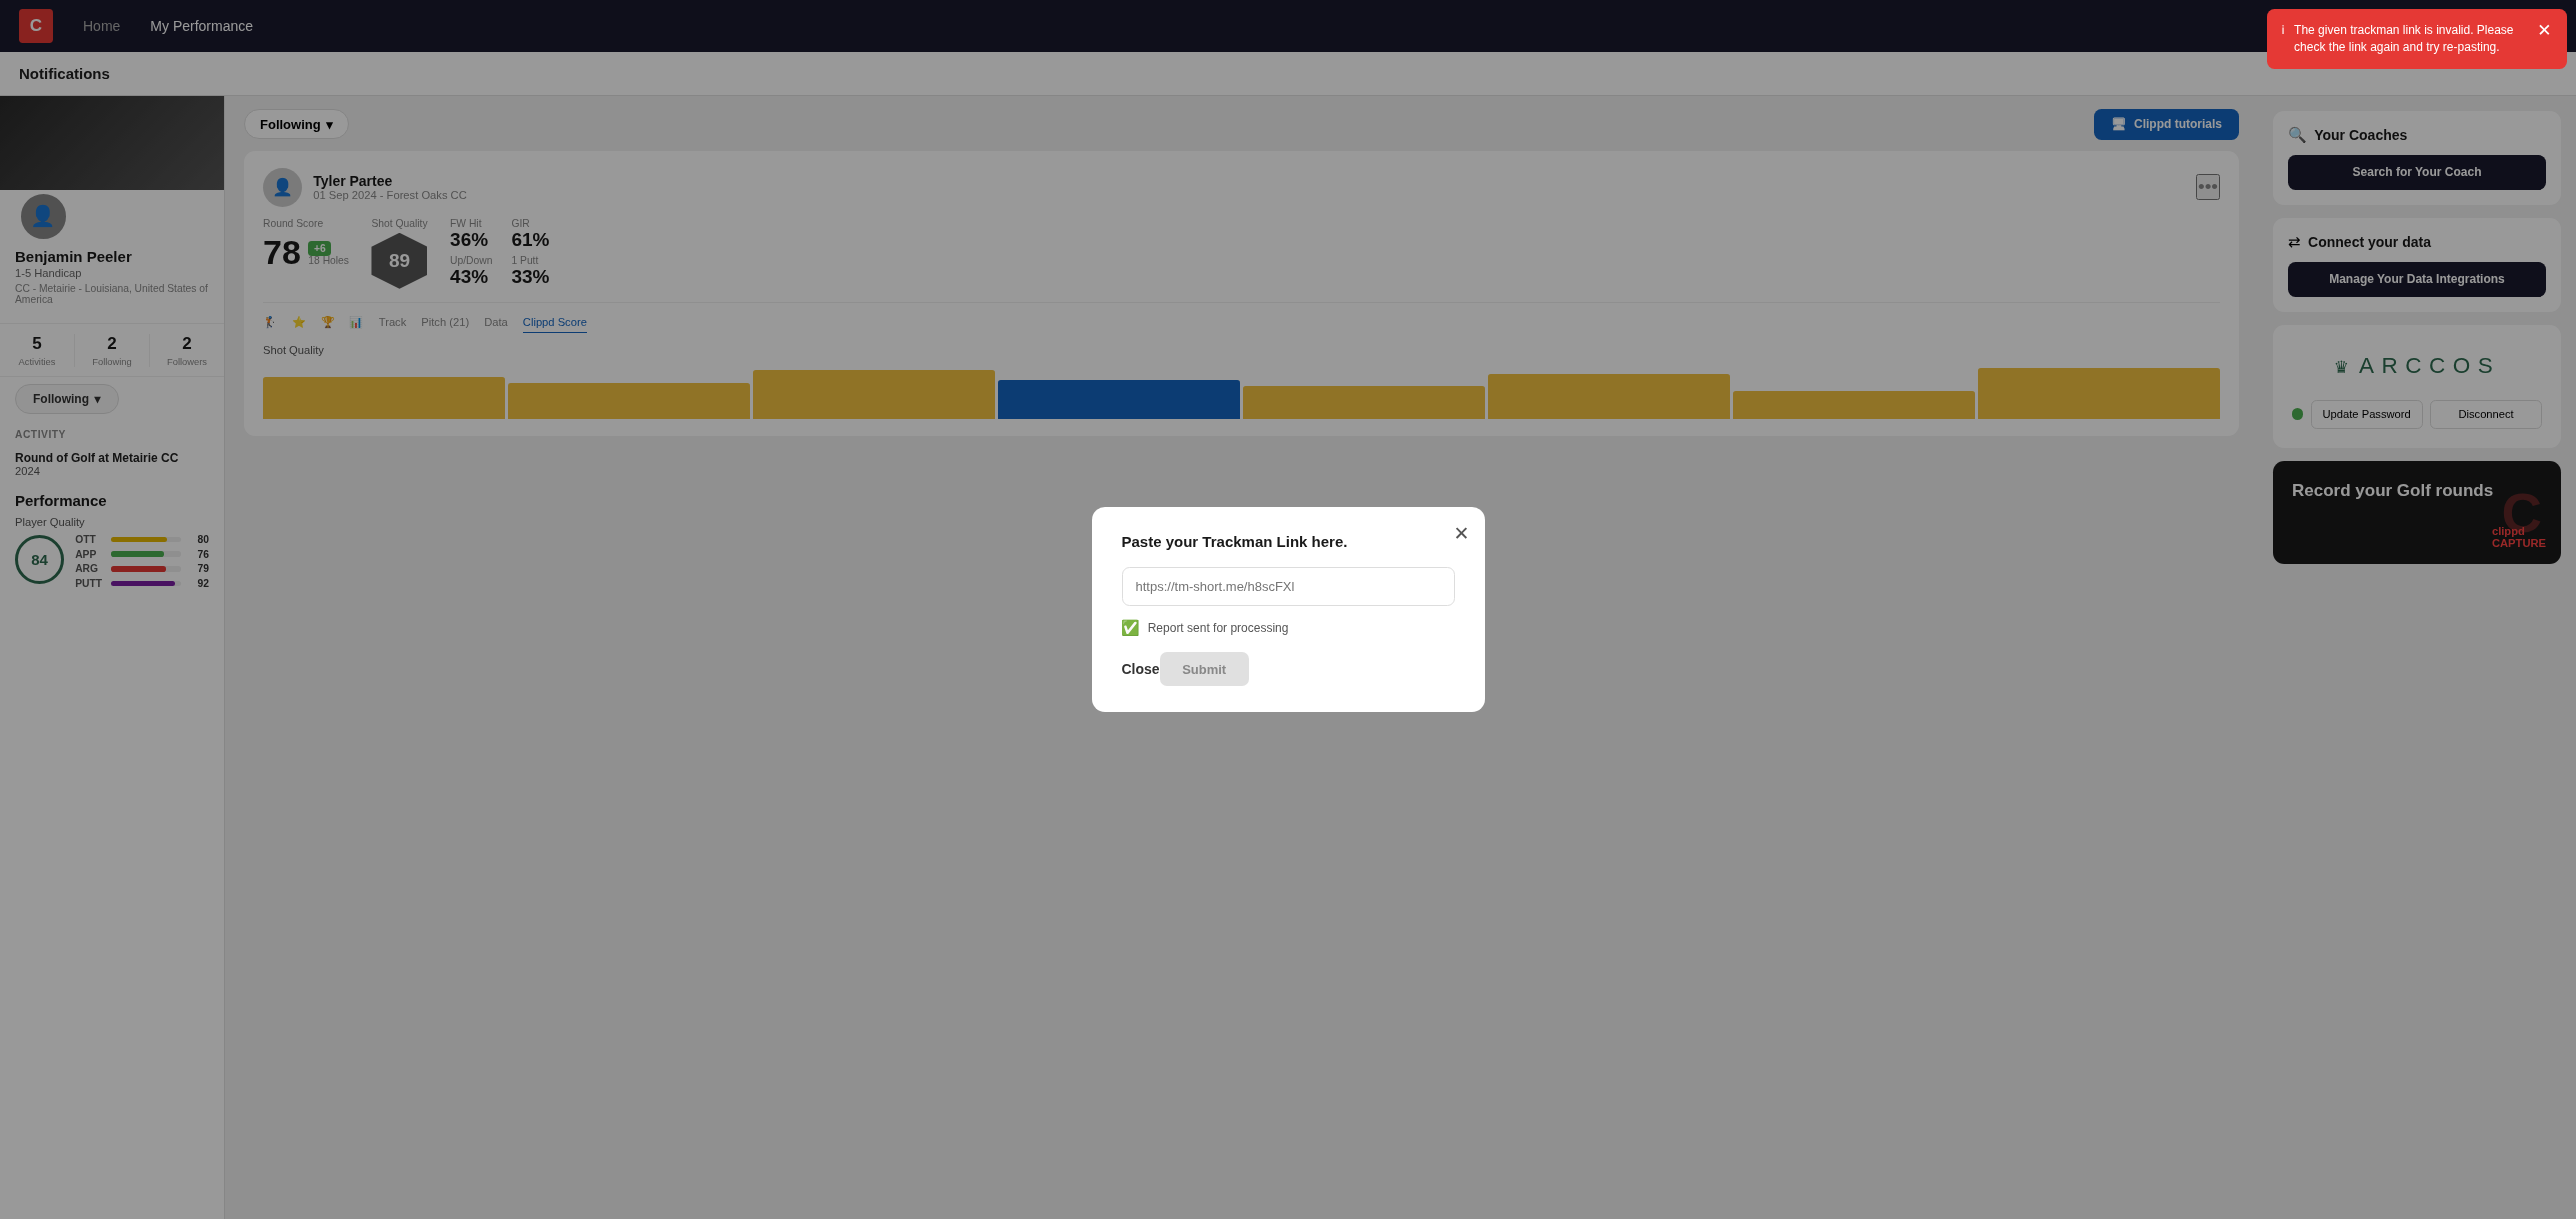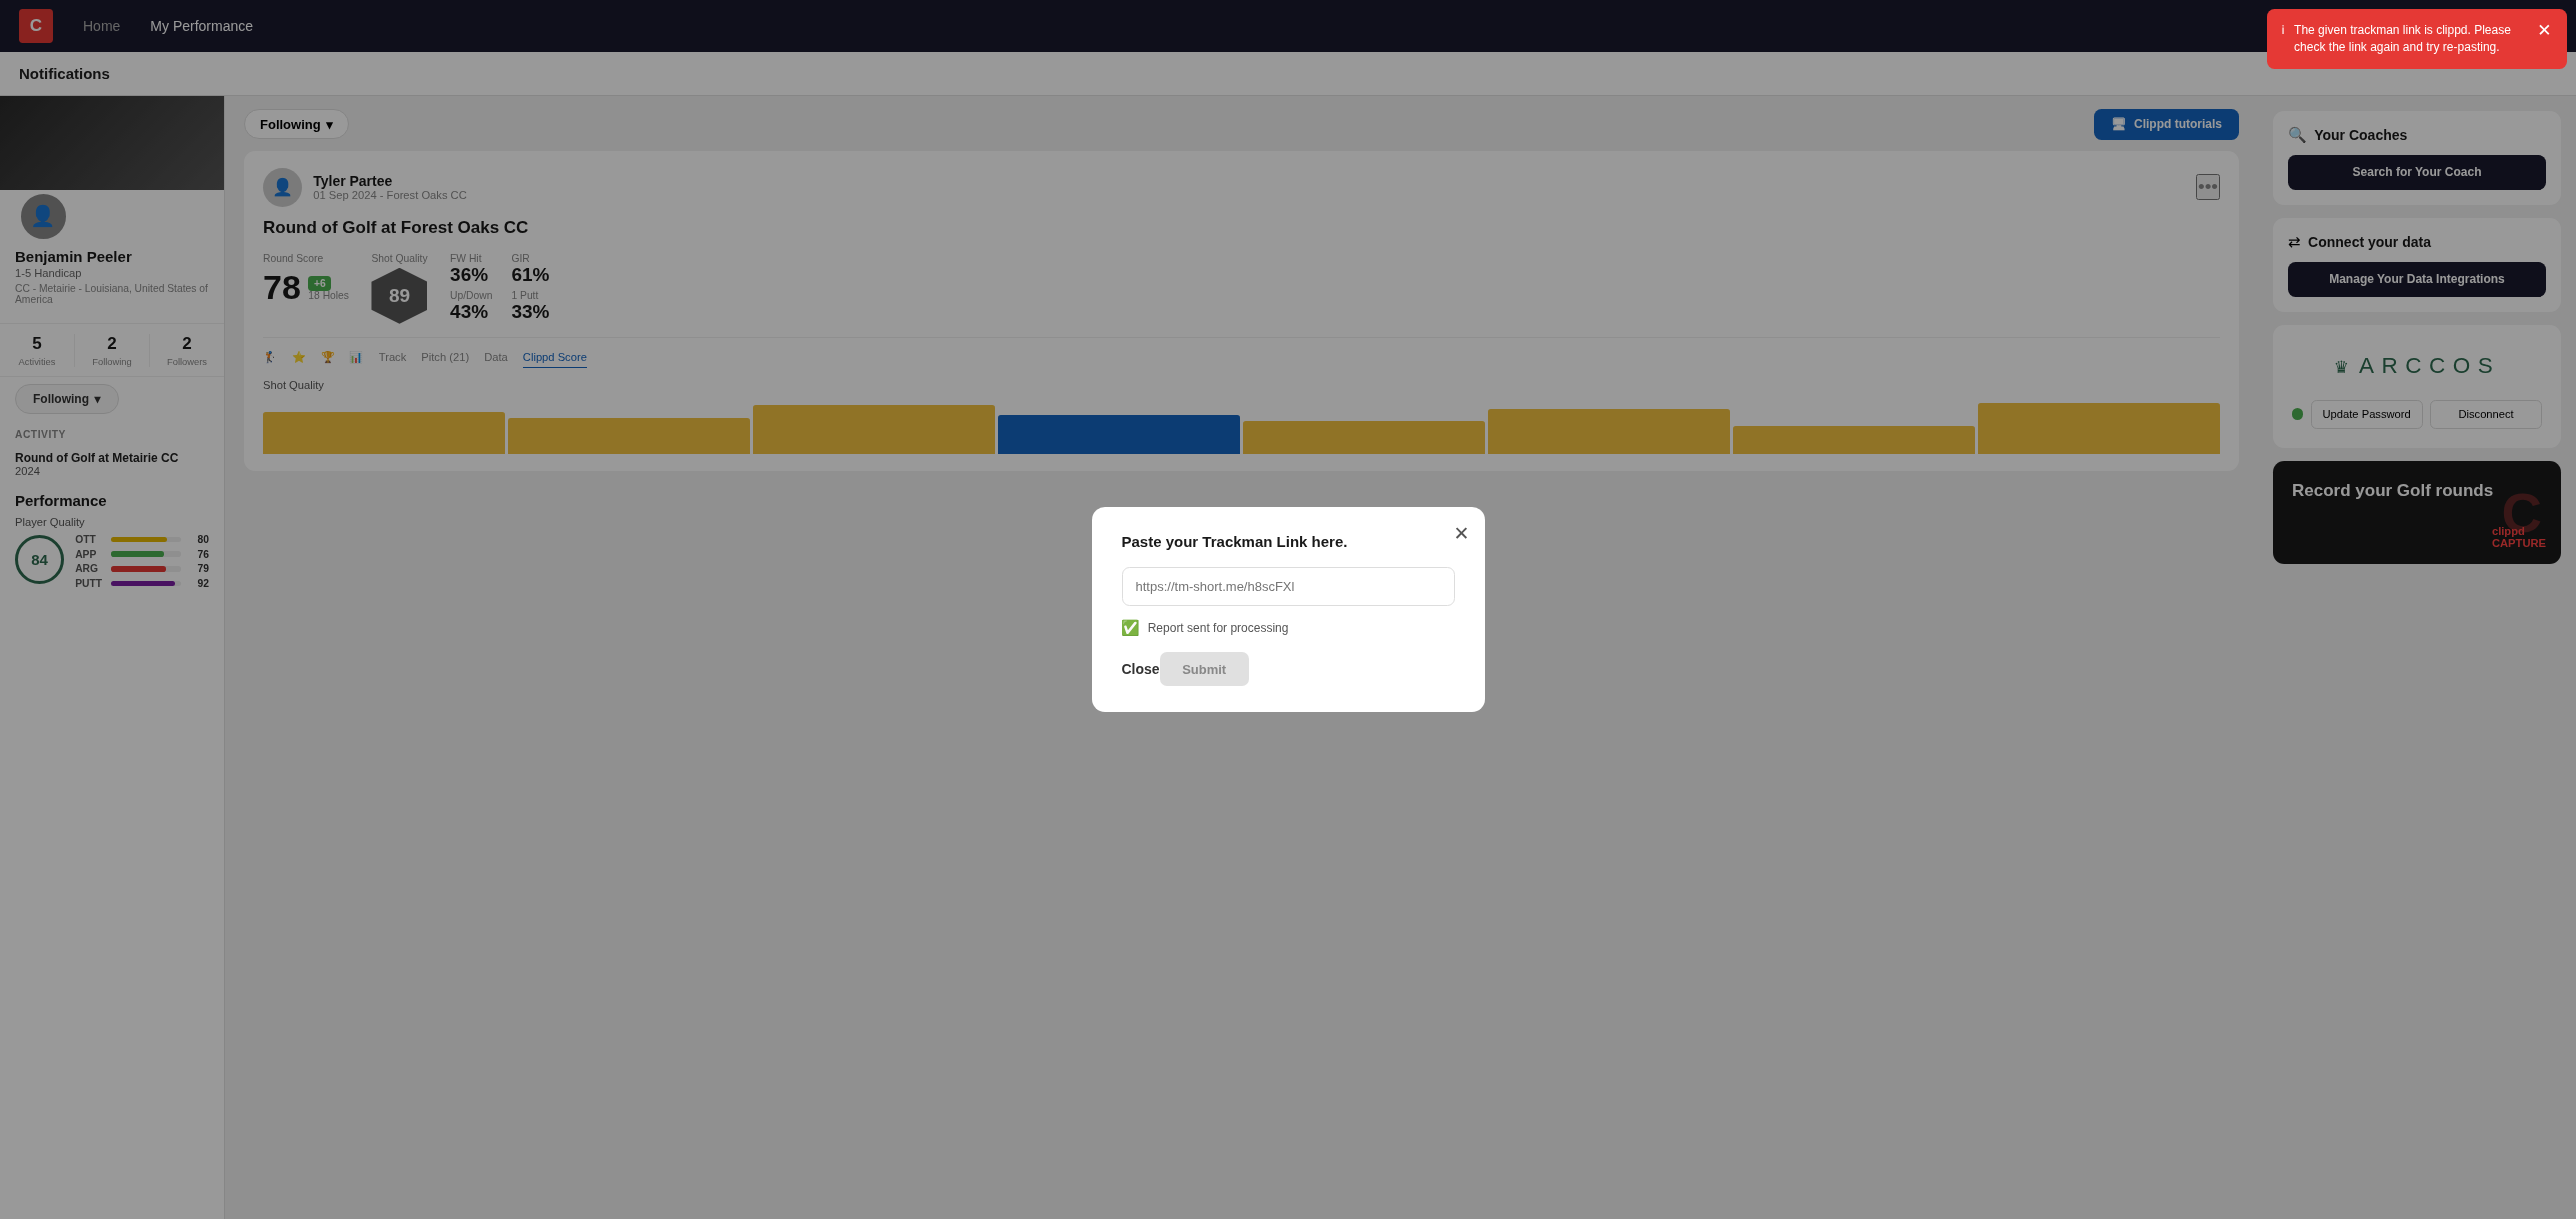--- a/index.html
+++ b/index.html
@@ -456,21 +456,21 @@
     </button>
     <button class="topnav-user-btn">
       <span>👤</span>
       <span>▾</span>
     </button>
   </div>
 </nav>
 
 <div class="error-toast">
   <span>ℹ</span>
-  <span>The given trackman link is clippd. Please check the link again and try re-pasting.</span>
+  <span>The given trackman link is invalid. Please check the link again and try re-pasting.</span>
   <button class="error-toast-close">✕</button>
 </div>
 
 <div class="notifications-bar">
   <span>Notifications</span>
 </div>
 
 <div class="main-layout">
 
   <aside class="left-sidebar">
@@ -568,21 +568,20 @@
     <div class="round-card">
       <div class="round-card-header">
         <div class="round-avatar">👤</div>
         <div class="round-user-info">
           <div class="round-user-name">Tyler Partee</div>
           <div class="round-date">01 Sep 2024 - Forest Oaks CC</div>
         </div>
         <button class="round-menu">•••</button>
       </div>
 
-      <div class="round-title">Round of Golf at Forest Oaks CC</div>
 
       <div class="round-stats">
         <div class="round-stat-block">
           <div class="round-stat-label">Round Score</div>
           <div class="round-stat-main">
             <span class="round-score-big">78</span>
             <div>
               <span class="round-badge">+6</span>
               <div class="round-holes">18 Holes</div>
             </div>

